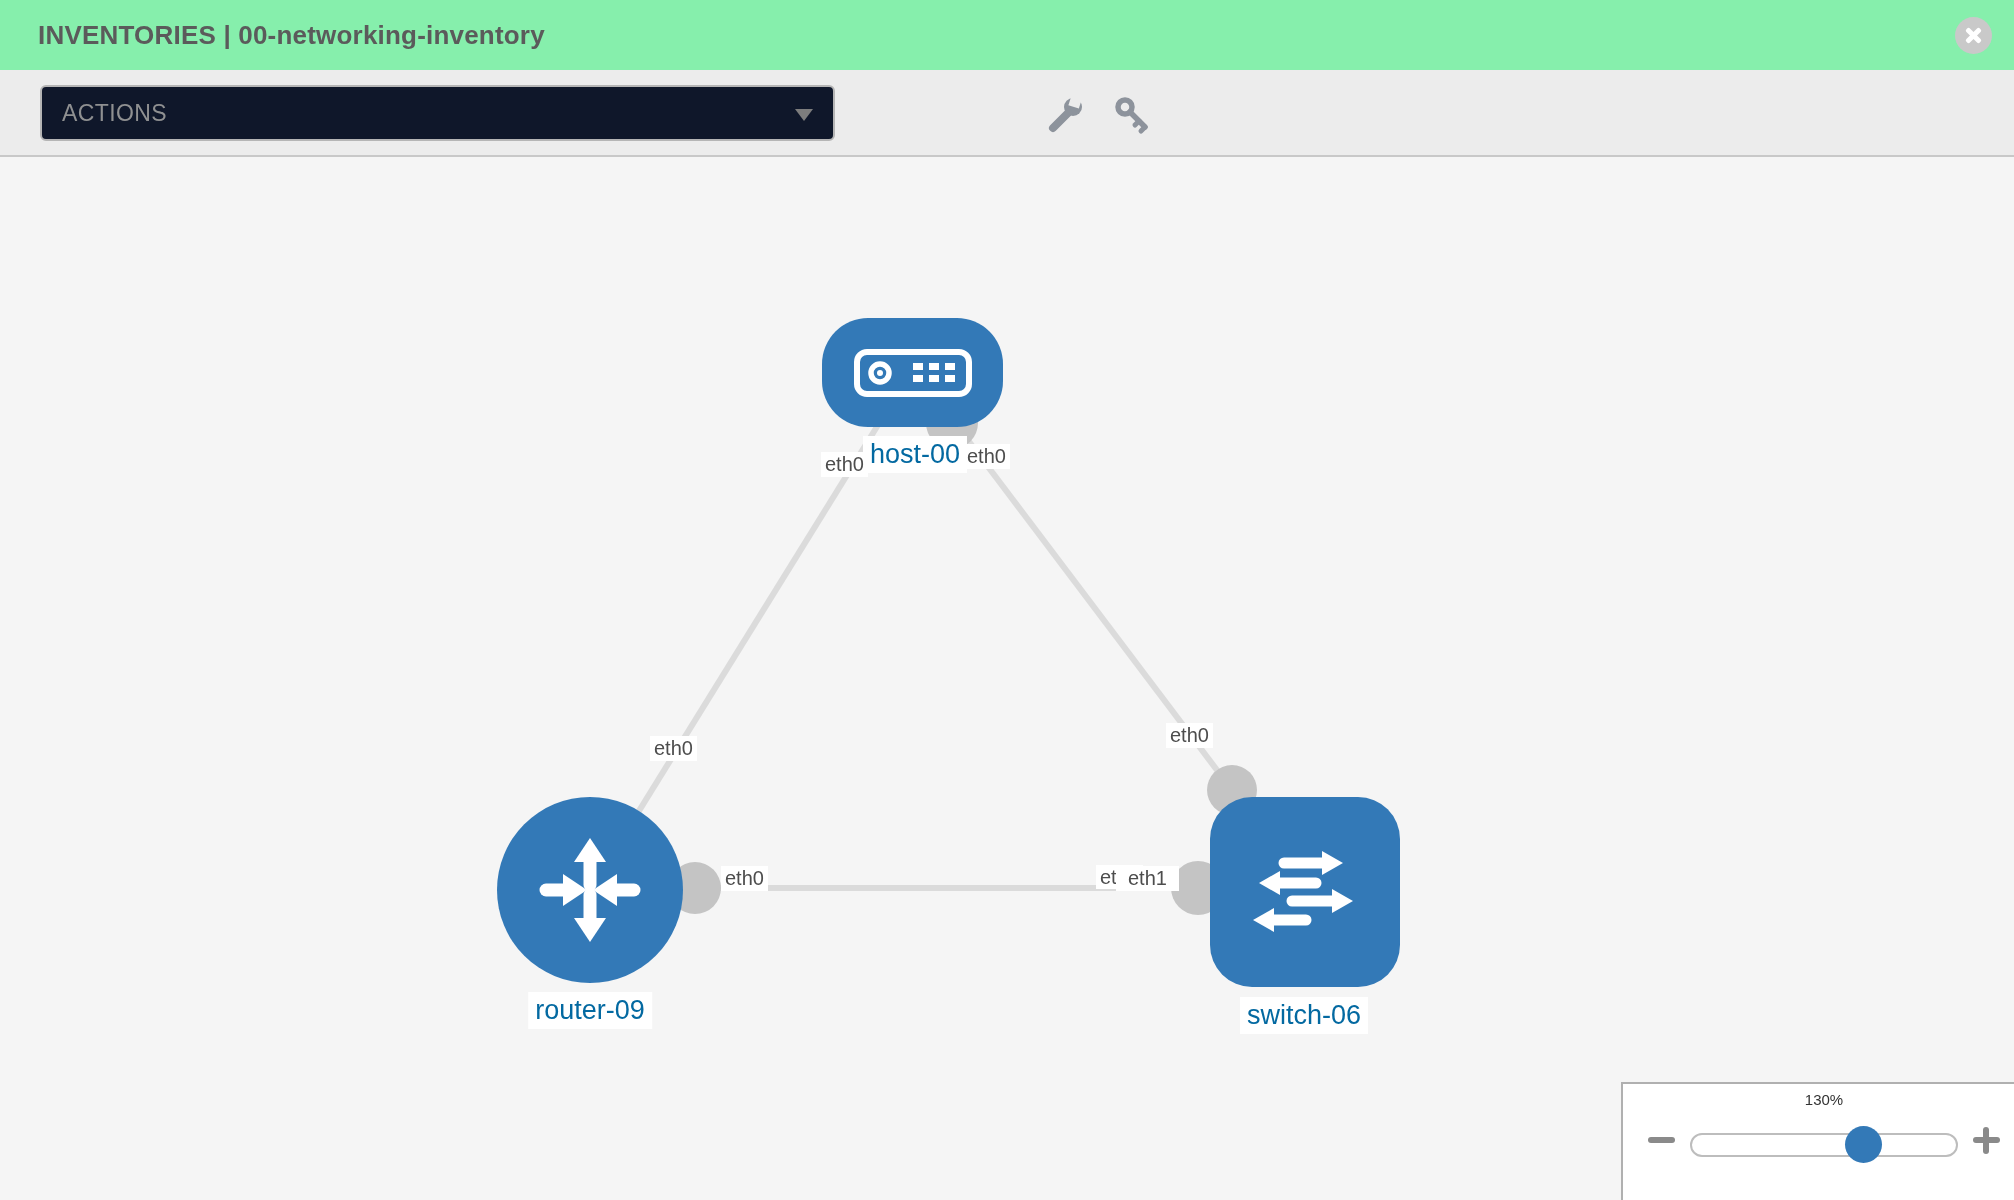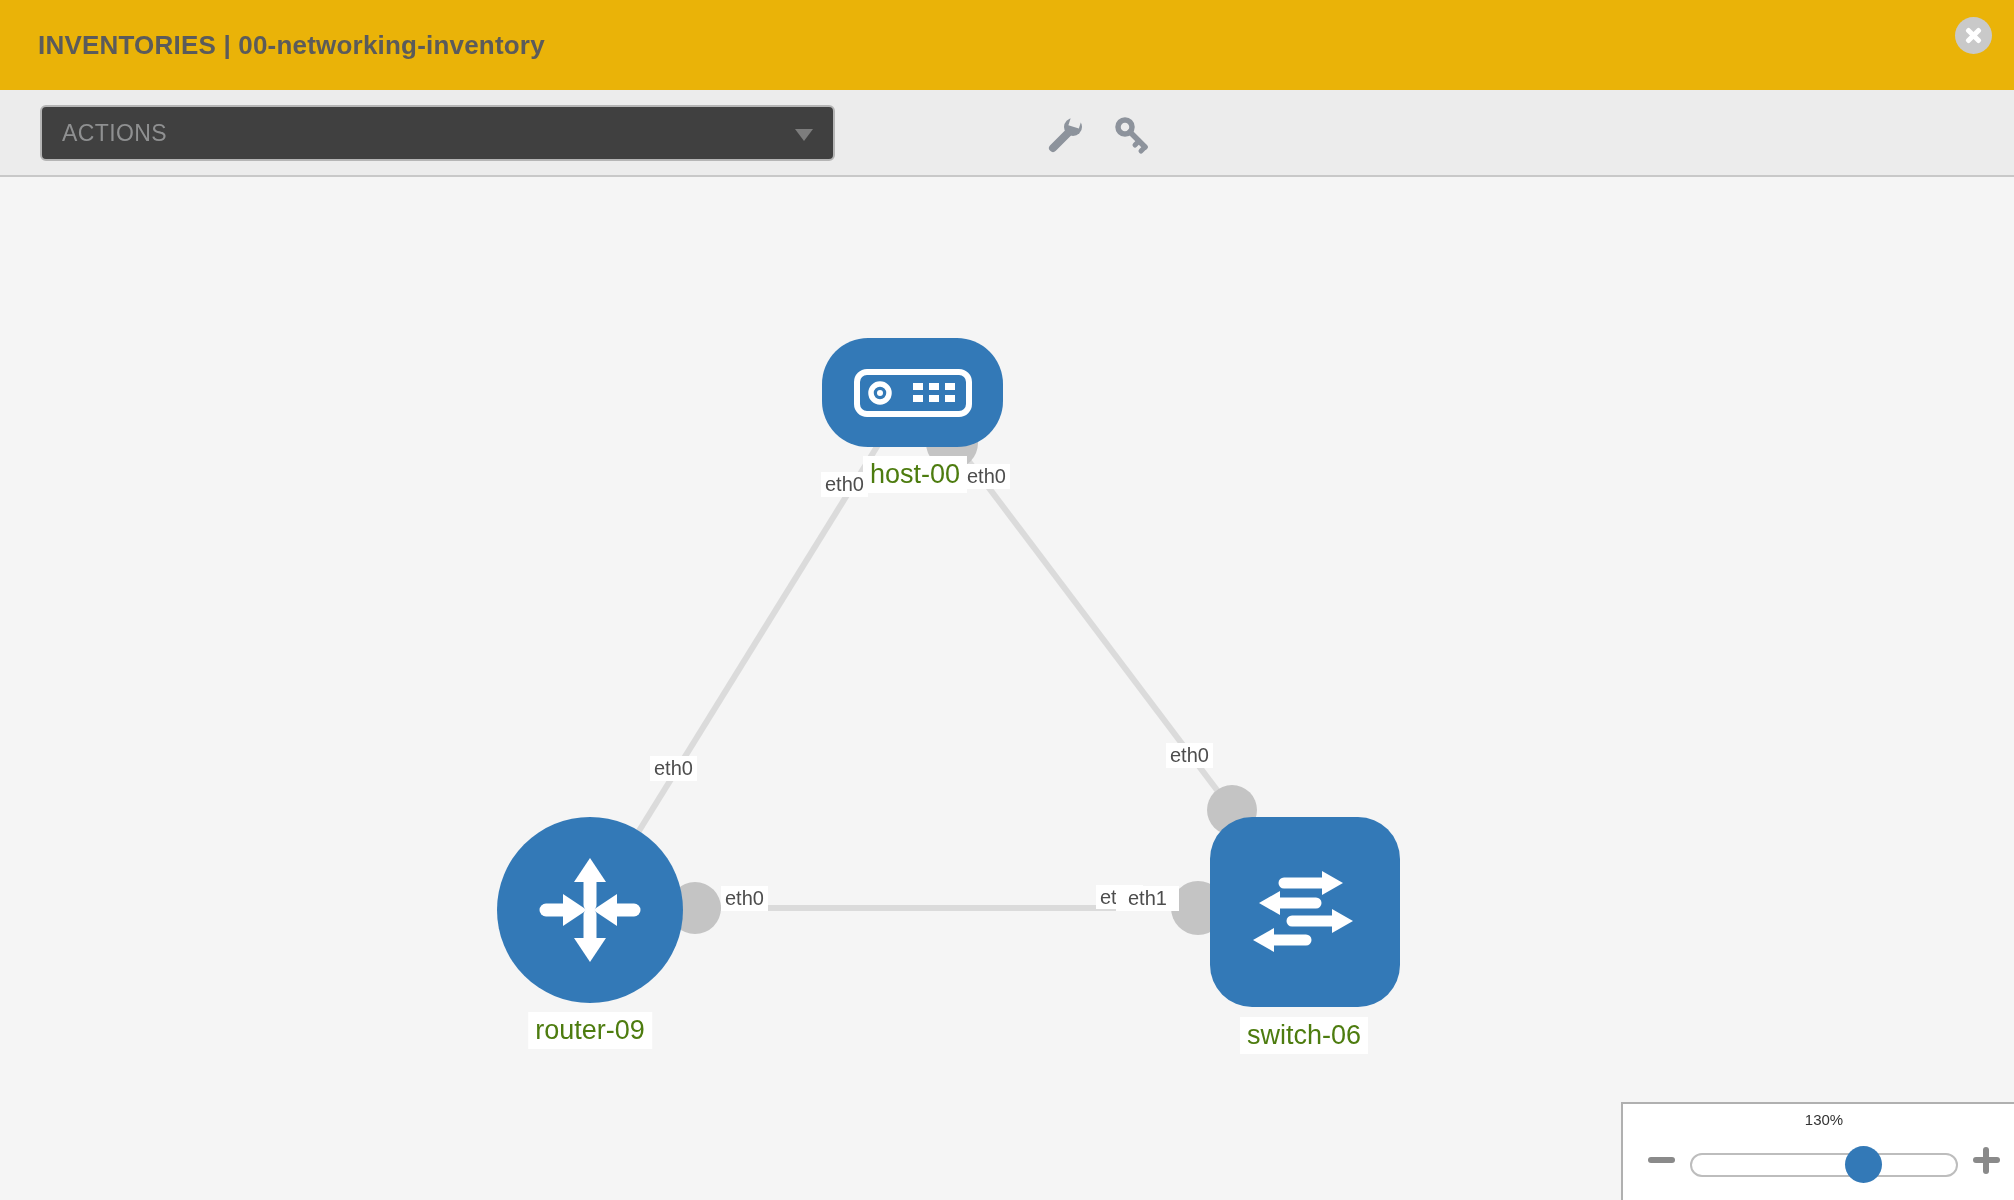--- a/index.html
+++ b/index.html
@@ -1,34 +1,34 @@
 <!DOCTYPE html>
 <html><head>
 <meta charset="utf-8">
 <style>
   * { margin:0; padding:0; box-sizing:border-box; }
   html,body { width:2014px; height:1200px; overflow:hidden;
               font-family:"Liberation Sans", sans-serif; background:#f5f5f5; }
 
   
-  .app-header { position:relative; height:90px; background:#eab308; }
+  .app-header { position:relative; height:70px; background:#86efac; }
   .page-title { position:absolute; left:38px; top:50%; transform:translateY(-50%);
                 font-size:26px; font-weight:700; color:#5b5b5b; letter-spacing:.2px; }
   .close-btn { position:absolute; right:22px; top:17px; width:37px; height:37px;
                background:#c9c9c9; border-radius:50%; cursor:pointer; }
   .close-x { position:absolute; inset:0; }
   .close-x::before, .close-x::after { content:""; position:absolute; left:9px; top:16px;
                width:19px; height:5px; background:#ffffff; border-radius:2px; }
   .close-x::before { transform:rotate(45deg); }
   .close-x::after  { transform:rotate(-45deg); }
 
   
   .toolbar { position:relative; height:87px; background:#ececec;
              border-bottom:2px solid #c8c8c8; }
-  .select-box { position:absolute; top:15px; height:56px; background:#404040;
+  .select-box { position:absolute; top:15px; height:56px; background:#0f172a;
                 border:2px solid #b5b5b5; border-radius:6px; display:flex;
                 align-items:center; padding:0 20px; cursor:pointer; }
   .select-box .lbl { font-size:23px; color:#8f9091; letter-spacing:.4px; }
   .caret { position:absolute; right:20px; top:22px; width:0; height:0;
            border-left:9px solid transparent; border-right:9px solid transparent;
            border-top:12px solid #7d7d7d; }
   #actions-select { left:40px;  width:795px; }
   #search-select  { left:1183px; width:792px; }
   .tool-icon-btn { position:absolute; top:24px; width:42px; height:42px; cursor:pointer; }
   #wrench-btn { left:1045px; } #key-btn { left:1112px; }
@@ -37,21 +37,21 @@
   .canvas { position:relative; height:1041px; background:#f5f5f5; }
   .links-layer { position:absolute; left:0; top:0; }
 
   .node { position:absolute; background:#3379b7; display:flex;
           align-items:center; justify-content:center; cursor:pointer; z-index:2; }
   #node-host   { left:822px;  top:161px; width:181px; height:109px; border-radius:46px; }
   #node-router { left:497px;  top:640px; width:186px; height:186px; border-radius:50%; }
   #node-switch { left:1210px; top:640px; width:190px; height:190px; border-radius:42px; }
 
   .node-label { position:absolute; transform:translateX(-50%); background:#ffffff;
-                color:#4d7c0f; font-size:27px; padding:3px 7px; white-space:nowrap; z-index:3; }
+                color:#0369a1; font-size:27px; padding:3px 7px; white-space:nowrap; z-index:3; }
   #lbl-host   { left:915px;  top:279px; }
   #lbl-router { left:590px;  top:835px; }
   #lbl-switch { left:1304px; top:840px; }
 
   .iface { position:absolute; background:#ffffff; color:#4d4d4d; font-size:20px;
            padding:1px 4px; white-space:nowrap; z-index:3; }
   #if-rh-router { left:650px;  top:579px; }
   #if-rh-host   { left:821px;  top:295px; }
   #if-hs-host   { left:963px;  top:287px; }
   #if-hs-switch { left:1166px; top:566px; }

